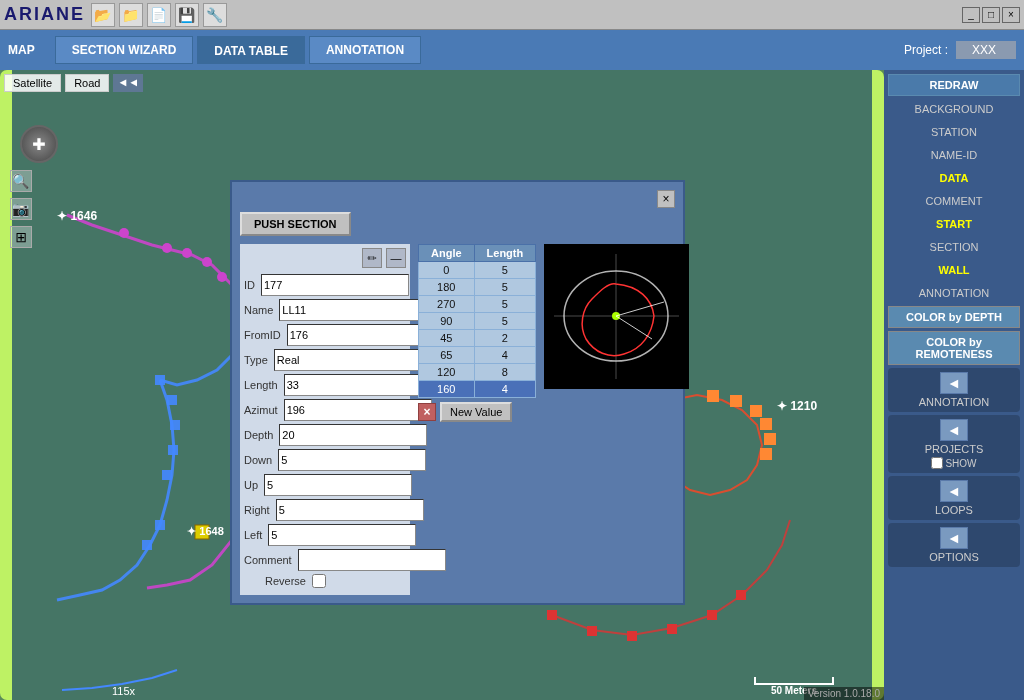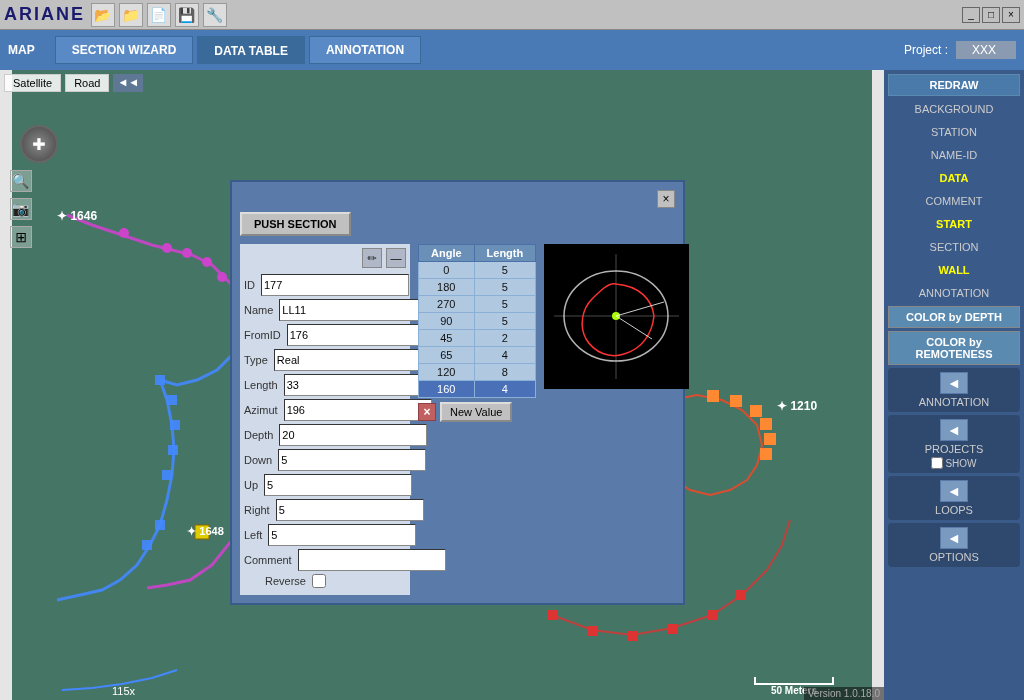--- a/index.html
+++ b/index.html
@@ -69,21 +69,22 @@
     .compass {
       position: absolute; top: 8px; left: 50px; z-index: 10;
       width: 40px; height: 40px; background: radial-gradient(circle, #888, #444);
       border-radius: 50%; display: flex; align-items: center; justify-content: center;
       color: white; font-size: 10px; border: 2px solid #666;
     }
 
     
     .map-bg {
       position: absolute; top: 0; left: 0; right: 0; bottom: 0;
-      background: #e5e5e5;
+      background: #bef264;
+      border-radius: 7px;
     }
 
     
     .scale-bar {
       position: absolute; bottom: 4px; right: 50px; z-index: 10;
       display: flex; flex-direction: column; align-items: center;
     }
     .scale-line {
       width: 80px; height: 8px; border: 2px solid white;
       border-top: none; background: transparent;

